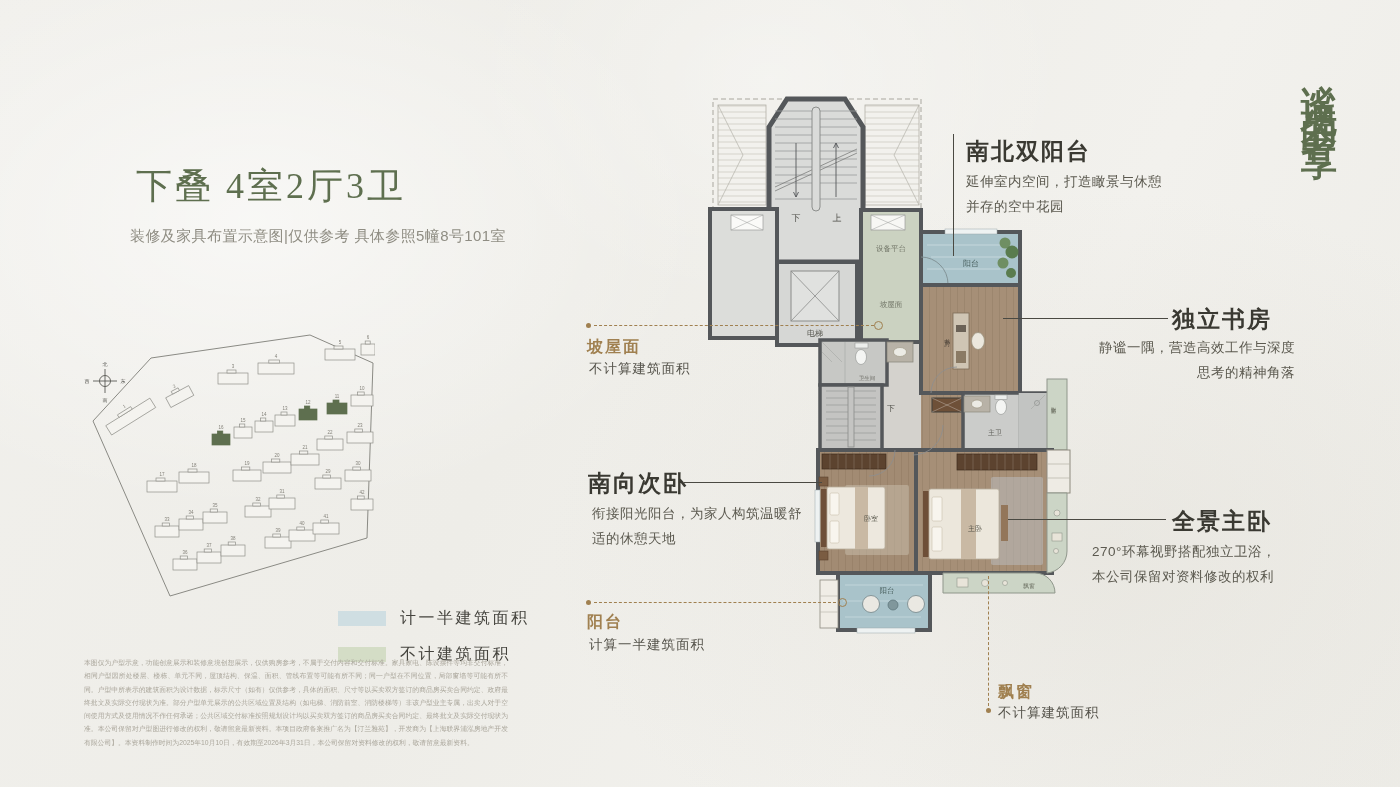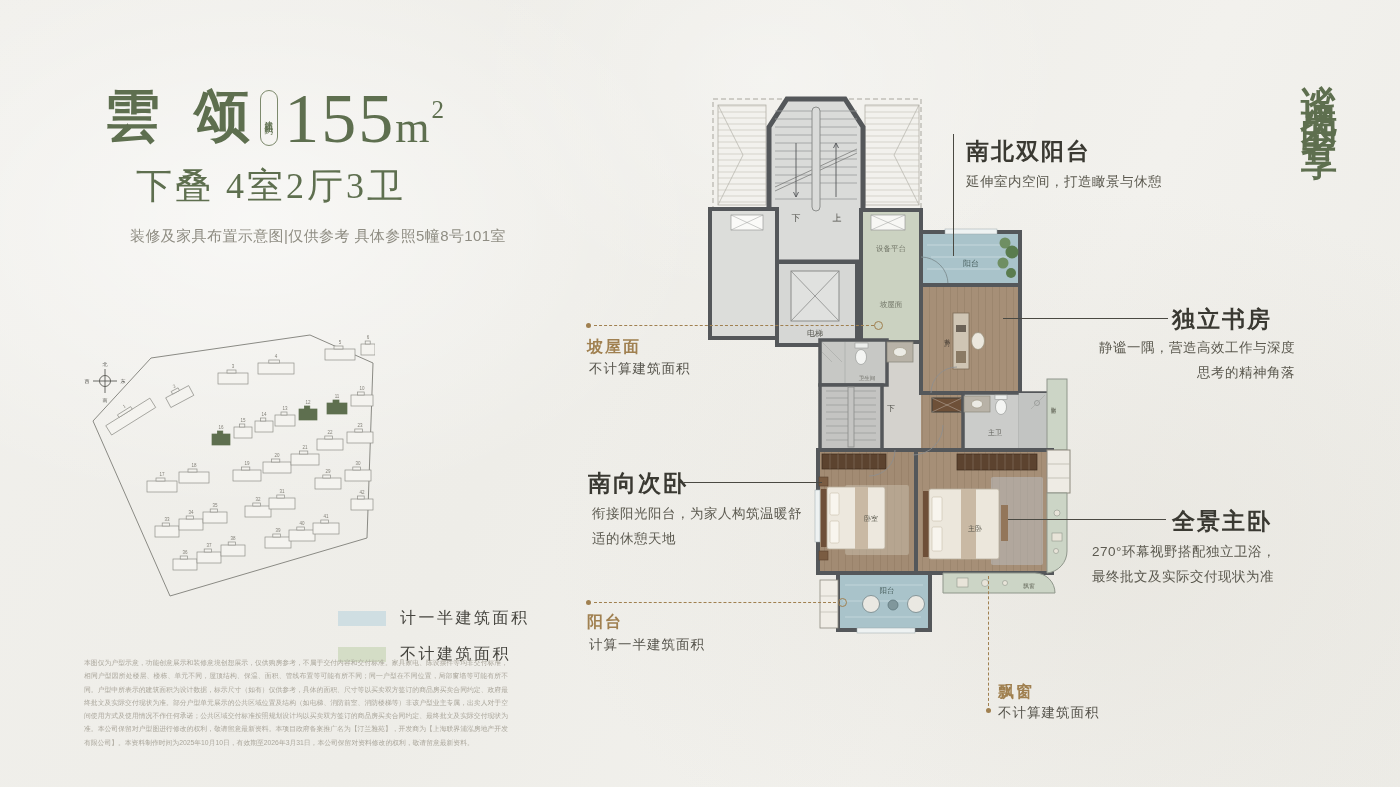--- a/index.html
+++ b/index.html
@@ -51,25 +51,20 @@
   .ring{position:absolute;width:7px;height:7px;border:1.4px solid #a08050;border-radius:50%;background:transparent;}
   .plan{position:absolute;left:695px;top:85px;}
   .siteplan{position:absolute;left:75px;top:333px;}
   svg text{font-family:"Liberation Sans","DejaVu Sans",sans-serif;}
 </style>
 </head>
 <body>
 
 <div class="stage">
 
-  <div class="brand">
-    <div class="brand-name">雲 颂</div>
-    <div class="area-box">建筑面积约</div>
-    <div class="area-num"><span>155</span><span class="area-unit">m</span><span class="area-sup">2</span></div>
-  </div>
   <div class="subtitle">下叠  4室2厅3卫</div>
   <div class="note">装修及家具布置示意图|仅供参考 具体参照5幢8号101室</div>
 
   <div class="siteplan">
     <svg width="300" height="272" viewBox="0 0 300 272">
       <polygon points="76,25 235,2 298,30 292,205 95,263 18,88" fill="none" stroke="#8a8a84" stroke-width="1"></polygon>
       <g stroke="#5a5a55" stroke-width="0.9" fill="none">
         <circle cx="30" cy="48" r="5.5"></circle>
         <path d="M30,36 V60 M18,48 H42"></path>
         <text x="30" y="33" font-size="5" fill="#5a5a55" text-anchor="middle" stroke="none">北</text>
@@ -471,38 +466,39 @@
   <div class="dot" style="left:586px;top:600px"></div>
   <div class="d" style="left:594px;top:602px;width:242px"></div>
   <div class="ring" style="left:838px;top:598px"></div>
 
   <div class="dv" style="left:988px;top:576px;height:130px"></div>
   <div class="dot" style="left:986px;top:708px"></div>
 
   <div class="co-title" style="left:966px;top:136px">南北双阳台</div>
   <div class="co-text" style="left:966px;top:170px">
     <div>延伸室内空间，打造瞰景与休憩</div>
+    <div>并存的空中花园</div>
   </div>
 
   <div class="co-title" style="left:1172px;top:304px">独立书房</div>
   <div class="co-text right" style="left:1025px;top:336px;width:270px">
     <div>静谧一隅，营造高效工作与深度</div>
     <div>思考的精神角落</div>
   </div>
 
   <div class="co-title" style="left:588px;top:468px">南向次卧</div>
   <div class="co-text" style="left:592px;top:502px">
     <div>衔接阳光阳台，为家人构筑温暖舒</div>
     <div>适的休憩天地</div>
   </div>
 
   <div class="co-title" style="left:1172px;top:506px">全景主卧</div>
   <div class="co-text" style="left:1092px;top:540px">
     <div>270°环幕视野搭配独立卫浴，</div>
-    <div>最终批文及实际交付现状为准</div>
+    <div>本公司保留对资料修改的权利</div>
   </div>
 
   <div class="gold-title" style="left:587px;top:337px">坡屋面</div>
   <div class="gold-text" style="left:589px;top:360px">不计算建筑面积</div>
 
   <div class="gold-title" style="left:587px;top:612px">阳台</div>
   <div class="gold-text" style="left:589px;top:636px">计算一半建筑面积</div>
 
   <div class="gold-title" style="left:998px;top:682px">飘窗</div>
   <div class="gold-text" style="left:998px;top:704px">不计算建筑面积</div>

